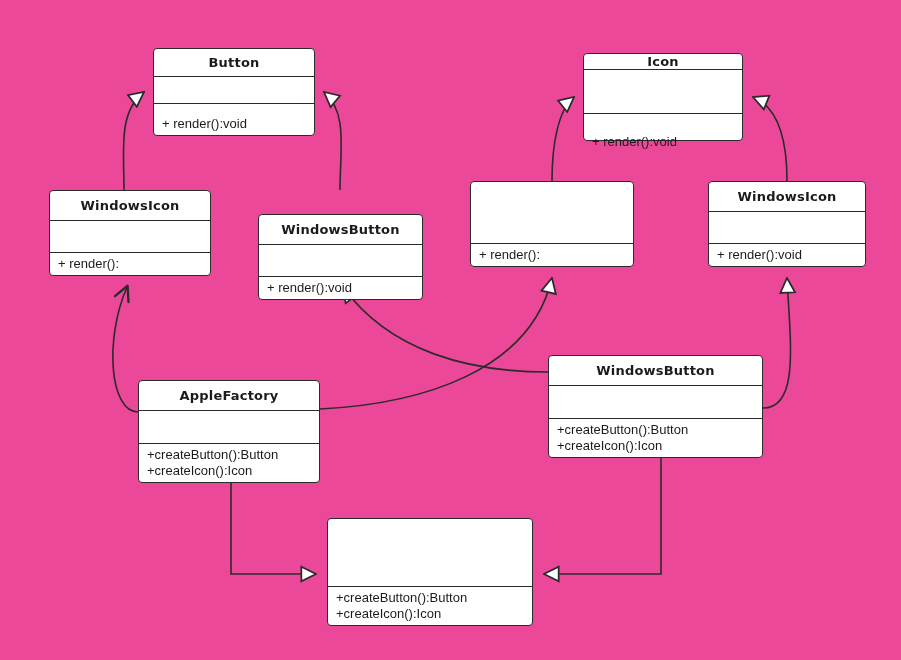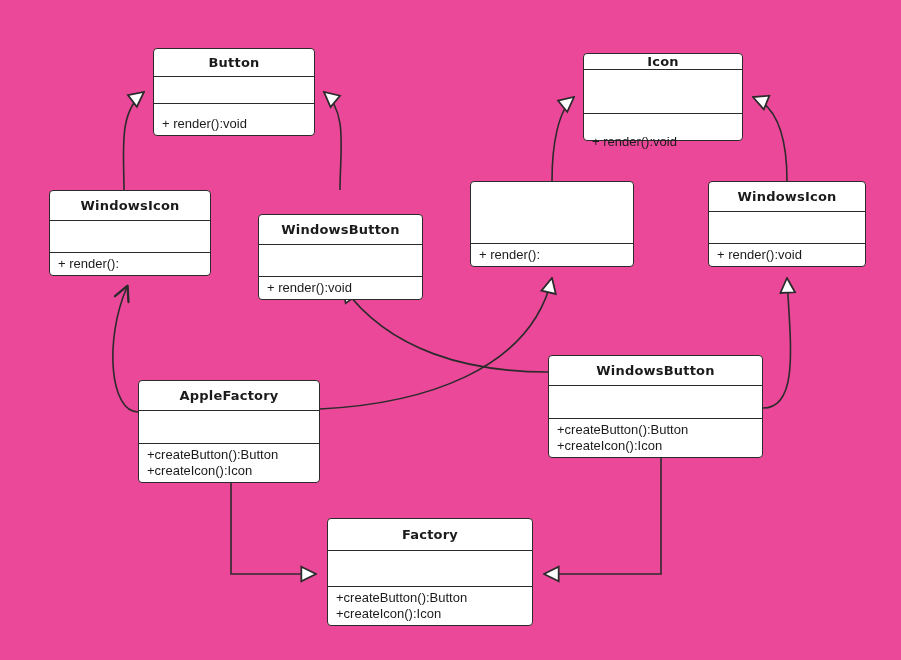--- a/index.html
+++ b/index.html
@@ -190,21 +190,20 @@
   <div class="uml-class" id="cls-windowsfactory">
     <div class="uml-name">WindowsButton</div>
     <div class="uml-attrs"></div>
     <div class="uml-methods">
       <div class="m">+createButton():Button</div>
       <div class="m">+createIcon():Icon</div>
     </div>
   </div>
 
   <div class="uml-class" id="cls-factory">
-    <div class="uml-name">Factory</div>
     <div class="uml-attrs"></div>
     <div class="uml-methods">
       <div class="m">+createButton():Button</div>
       <div class="m">+createIcon():Icon</div>
     </div>
   </div>
 
 </div>
 
 </body></html>

